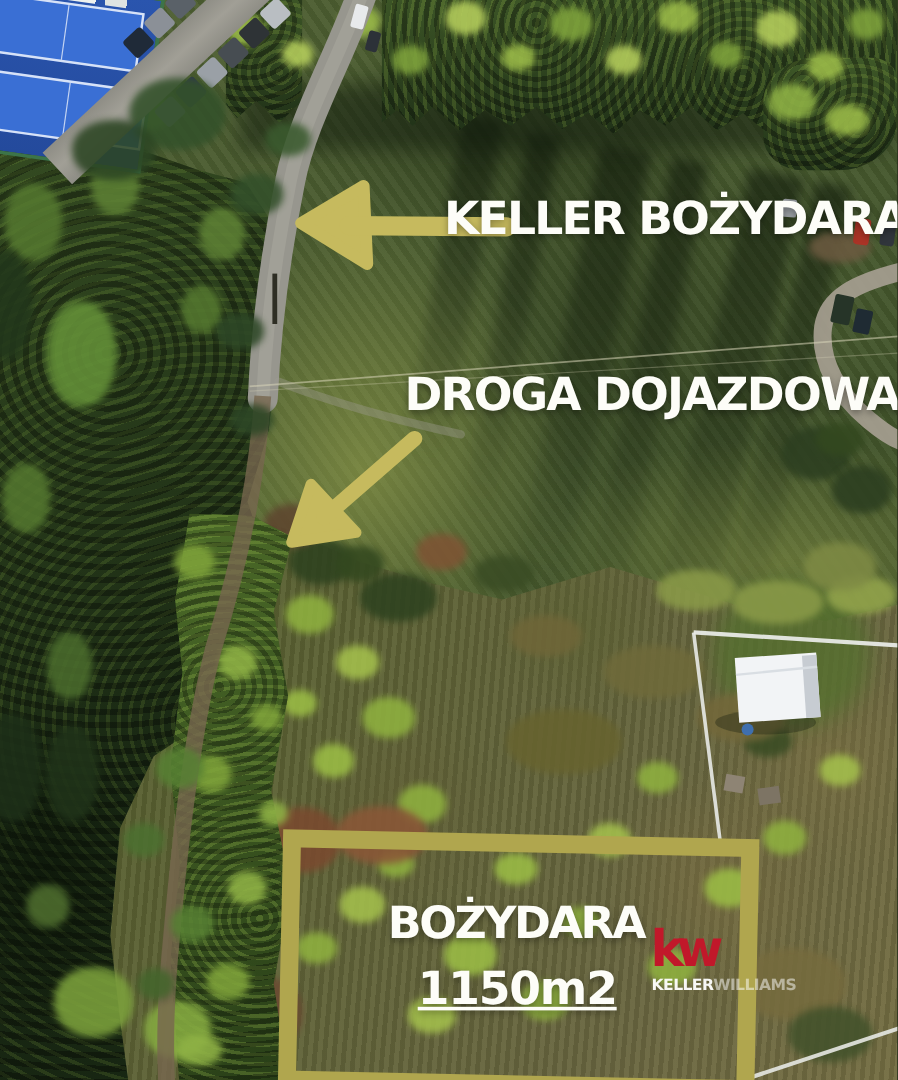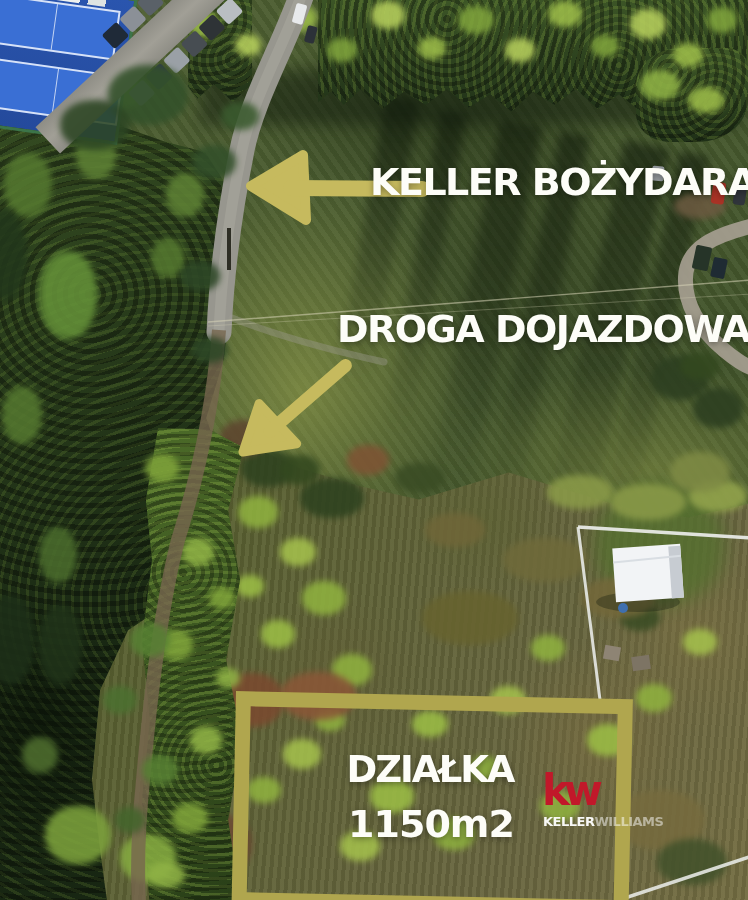--- a/index.html
+++ b/index.html
@@ -68,21 +68,21 @@
   #parking .proad{left:58px;top:0;width:36px;height:235px;background:linear-gradient(90deg,#8e8d85,#a19f96,#8e8d85);}
   .car{width:19px;height:20px;border-radius:3px;}
 
   
   #plot-rect{left:236px;top:691px;width:397px;height:216px;border:15px solid #b0a64e;
     transform:rotate(1.2deg);transform-origin:top left;}
   .label{color:#fdfdf8;font-weight:bold;white-space:nowrap;text-shadow:0 2px 6px rgba(0,0,0,.35);}
   #ulica{left:370px;top:160px;font-size:38px;letter-spacing:-1.5px;}
   #droga{left:337px;top:307px;font-size:38px;letter-spacing:-1.5px;}
   #dzialka{left:430px;top:748px;font-size:37px;letter-spacing:-2px;transform:translateX(-50%);}
-  #area{left:431px;top:802px;font-size:38px;letter-spacing:-1px;transform:translateX(-50%);}
+  #area{left:431px;top:802px;font-size:38px;letter-spacing:-1px;transform:translateX(-50%);text-decoration:underline;}
   #kw-logo{left:542px;top:770px;width:160px;height:64px;}
   #kw-sym{left:0;top:0;font-size:42px;font-weight:bold;letter-spacing:-6px;color:#c1182a;line-height:1;}
   #kw-name{left:1px;top:44px;font-size:13px;font-weight:bold;letter-spacing:-0.5px;white-space:nowrap;}
   #kw-name .p1{position:static;color:rgba(255,255,255,.95);}
   #kw-name .p2{position:static;color:rgba(255,255,255,.5);}
   svg{overflow:visible;}
 </style>
 </head>
 <body>
 
@@ -262,21 +262,21 @@
       <line x1="291" y1="188" x2="422" y2="189" stroke-width="16" stroke-linecap="round"></line>
     </g>
     <g fill="#c6ba5e" stroke="#c6ba5e" transform="translate(243,452) rotate(-41)">
       <polygon points="0,0 44,-26 46,29" stroke-width="9" stroke-linejoin="round"></polygon>
       <line x1="34" y1="2" x2="134" y2="2" stroke-width="13" stroke-linecap="round"></line>
     </g>
   </svg>
 
   <div class="label" id="ulica">KELLER BOŻYDARA</div>
   <div class="label" id="droga">DROGA DOJAZDOWA</div>
-  <div class="label" id="dzialka">DZIAŁKA</div>
+  <div class="label" id="dzialka">BOŻYDARA</div>
   <div class="label" id="area">1150m2</div>
 
   <div id="kw-logo">
     <div id="kw-sym">kw</div>
     <div id="kw-name">
       <span class="p1">KELLER</span><span class="p2">WILLIAMS</span>
     </div>
   </div>
 </div>
 

